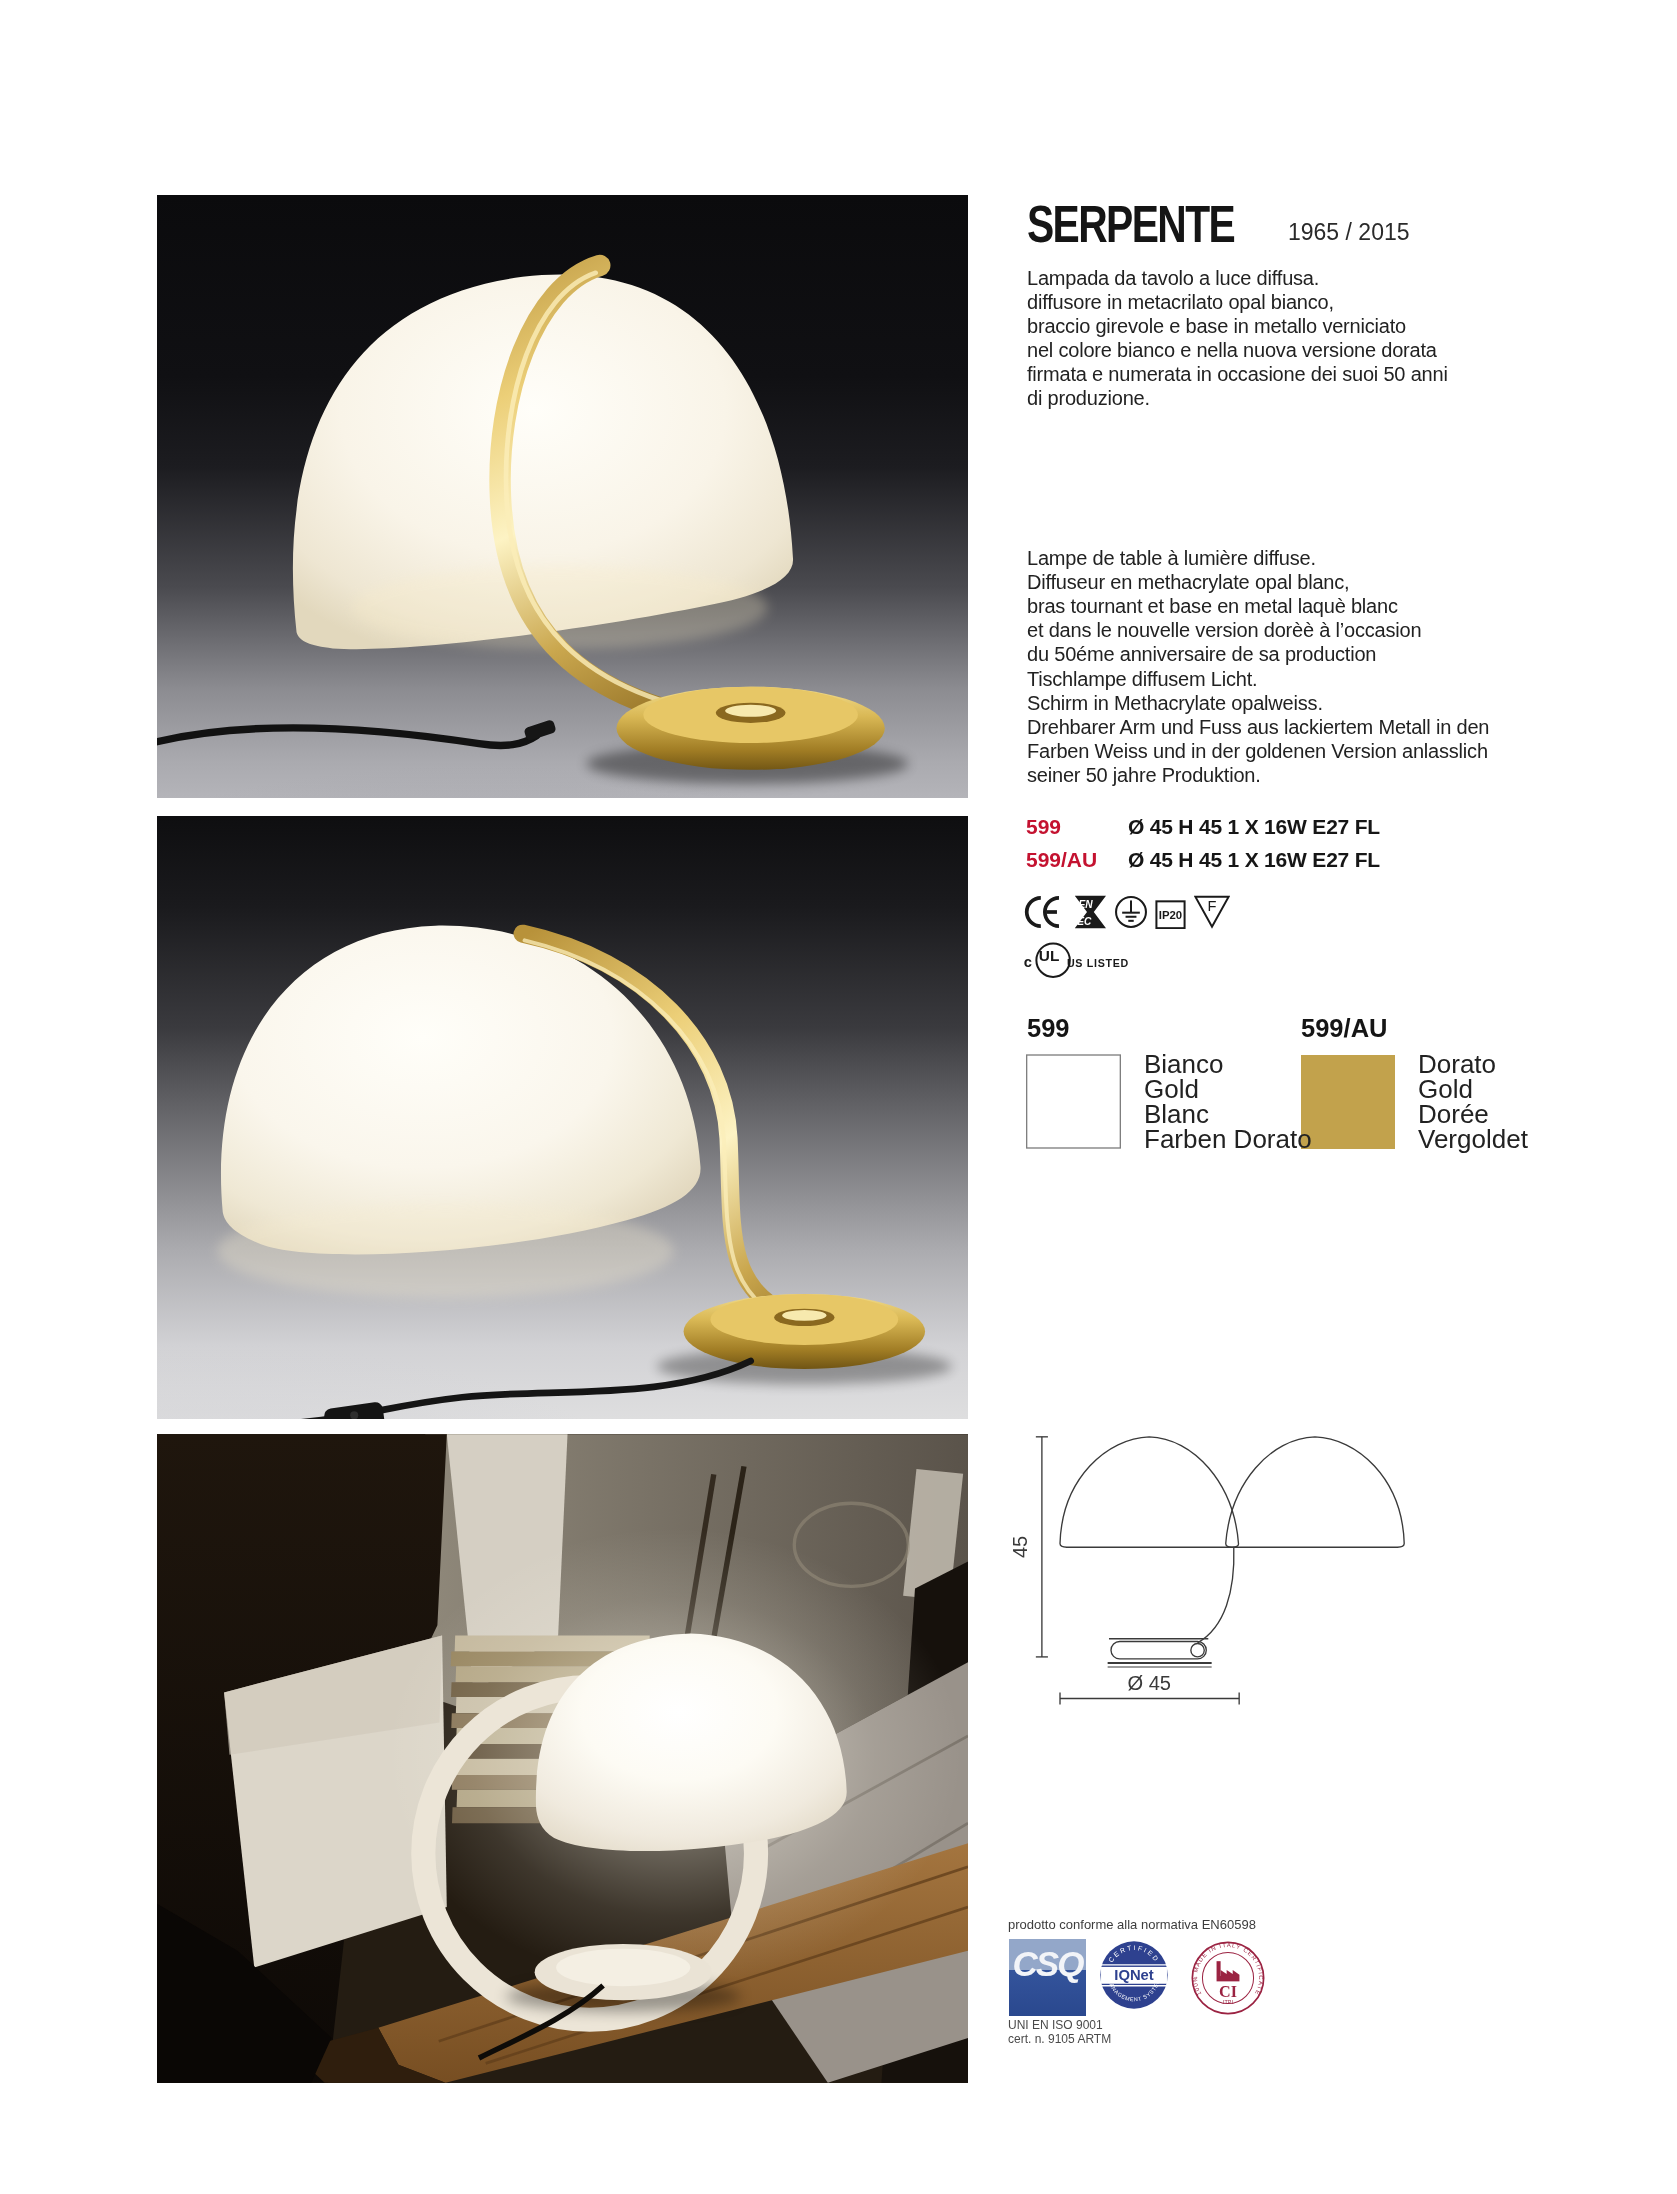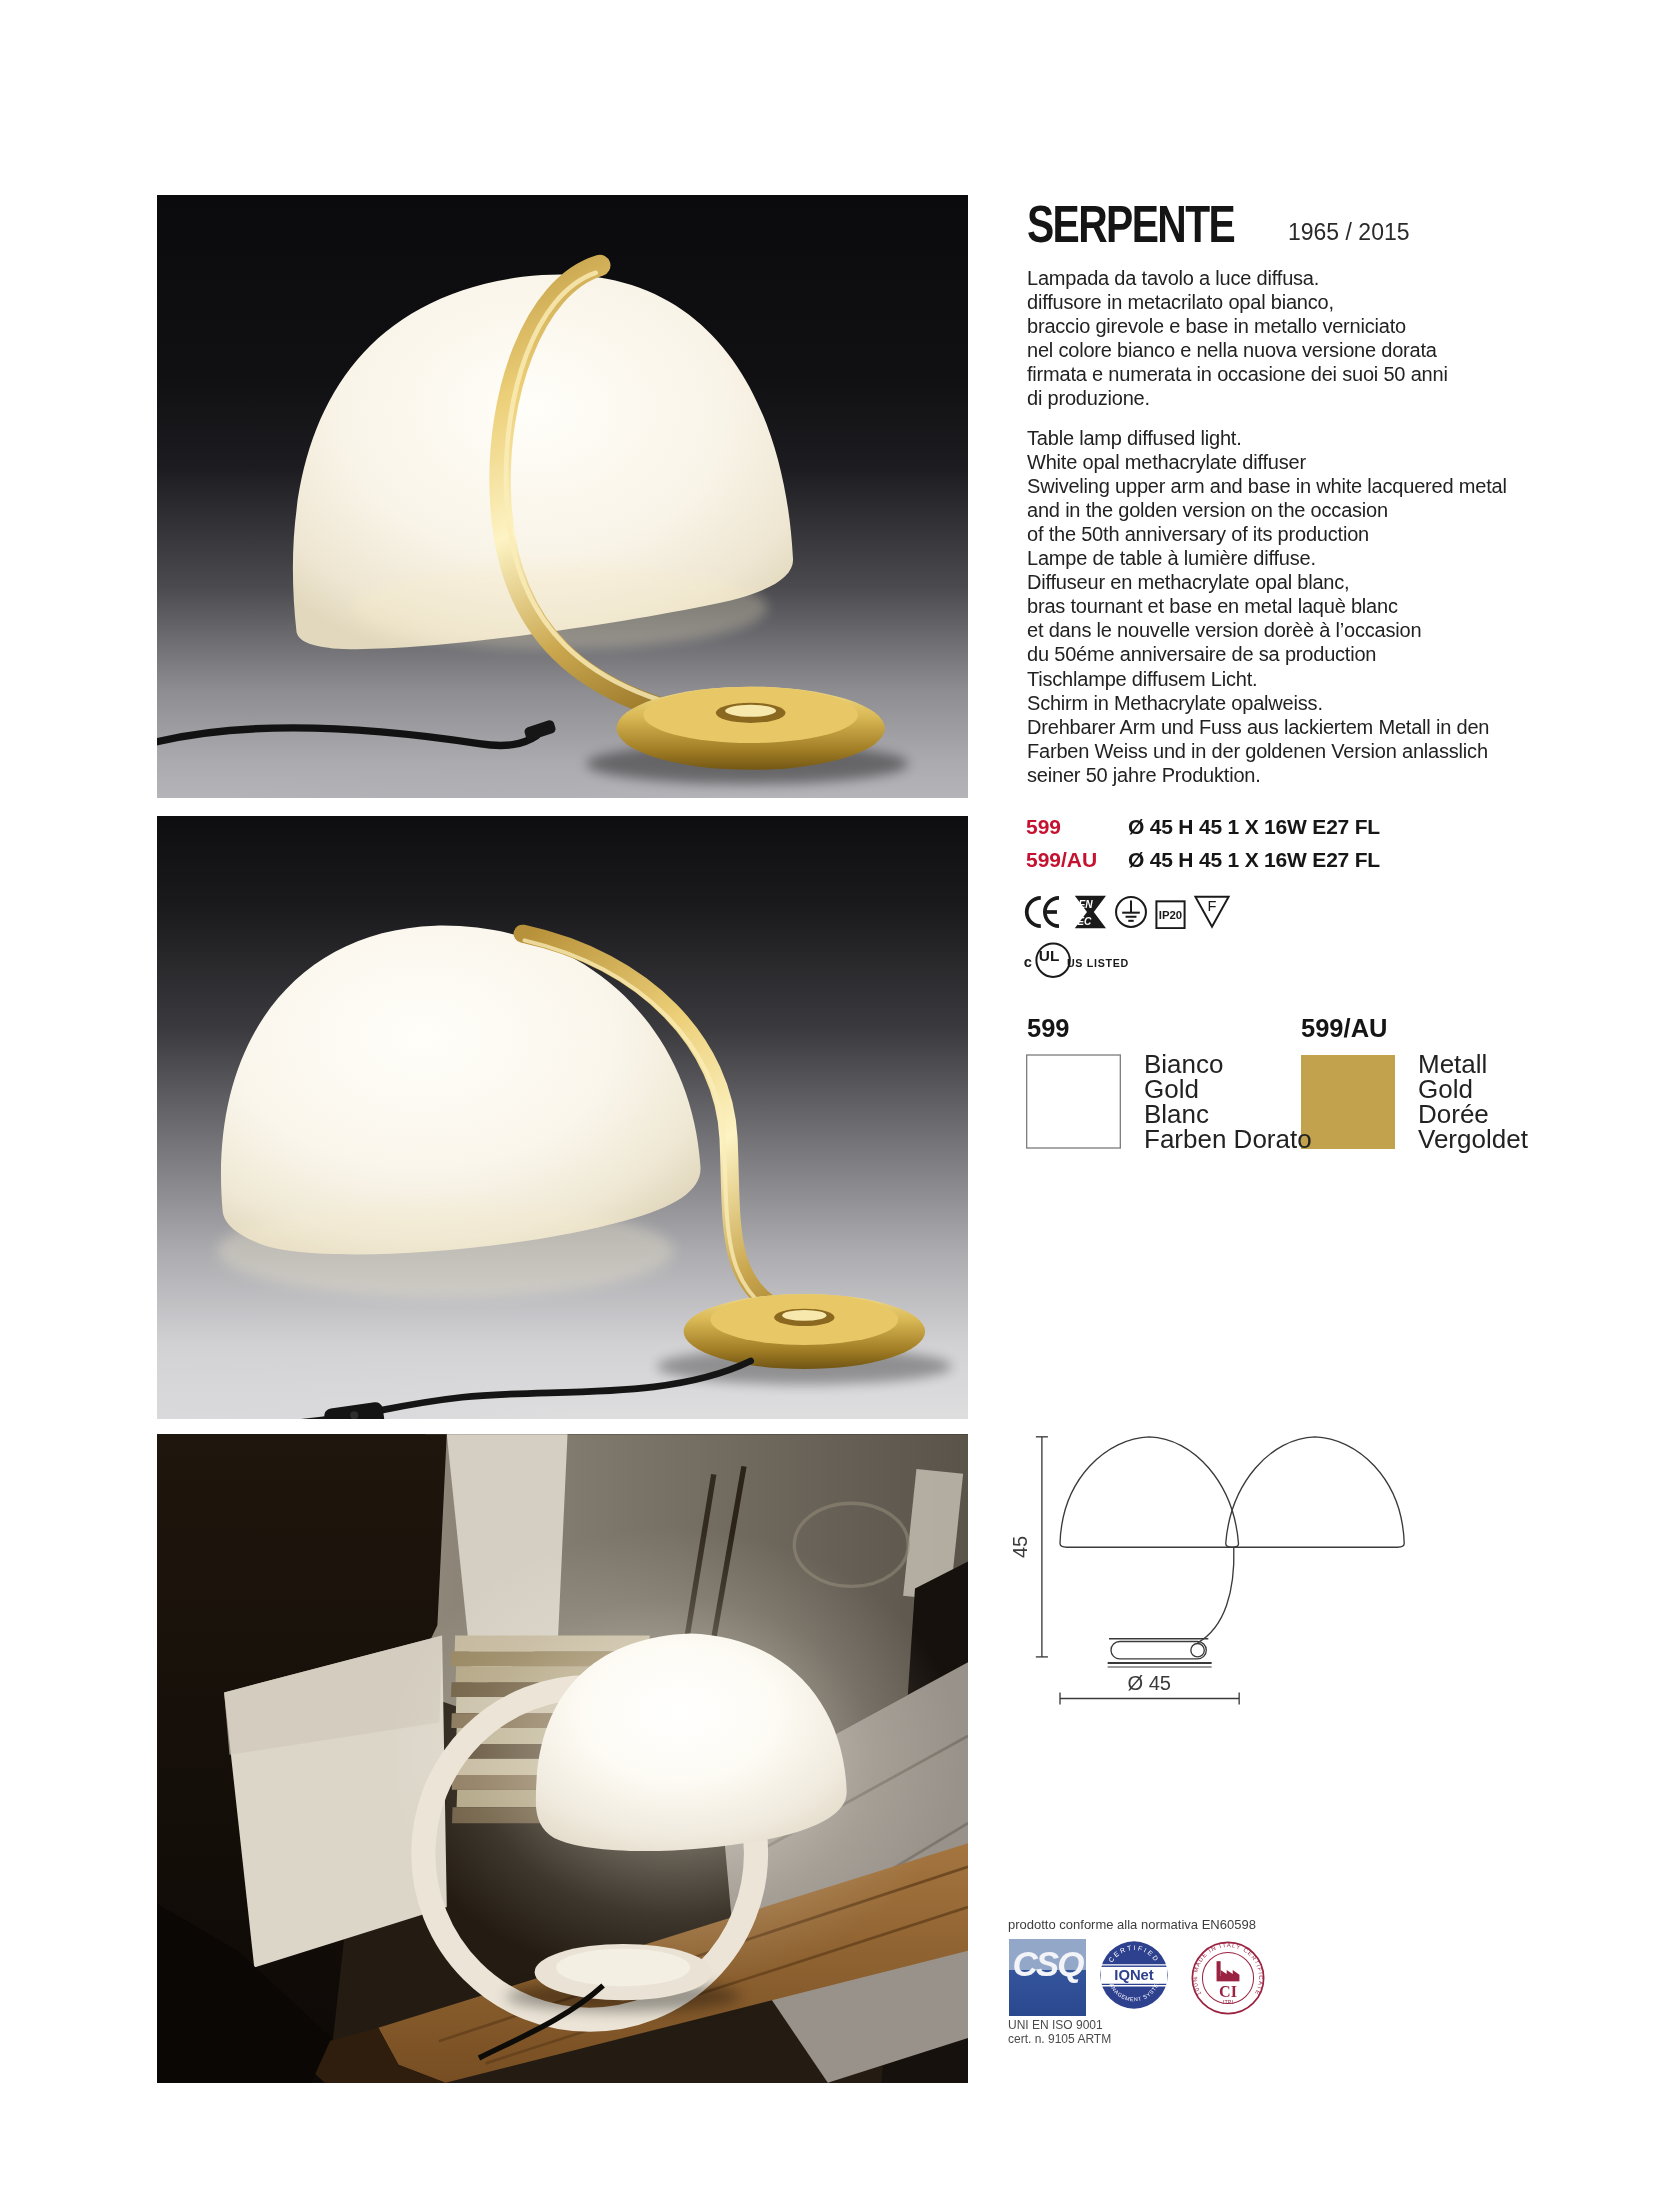--- a/index.html
+++ b/index.html
@@ -215,25 +215,20 @@
 
   <h1 class="abs title" style="margin:0;">SERPENTE</h1>
   <div class="abs years">1965 / 2015</div>
 
   <p class="abs para" id="para-it" style="margin:0;">Lampada da tavolo a luce diffusa.
 diffusore in metacrilato opal bianco,
 braccio girevole e base in metallo verniciato
 nel colore bianco e nella nuova versione dorata
 firmata e numerata in occasione dei suoi 50 anni
 di produzione.</p>
-  <p class="abs para" id="para-en" style="margin:0;">Table lamp diffused light.
-White opal methacrylate diffuser
-Swiveling upper arm and base in white lacquered metal
-and in the golden version  on the occasion
-of the 50th anniversary of its production</p>
   <p class="abs para" id="para-fr" style="margin:0;">Lampe de table à lumière diffuse.
 Diffuseur en methacrylate opal blanc,
 bras tournant et base en metal laquè blanc
 et dans le nouvelle version dorèè à l’occasion
 du 50éme anniversaire de sa production</p>
   <p class="abs para" id="para-de" style="margin:0;">Tischlampe diffusem Licht.
 Schirm in Methacrylate opalweiss.
 Drehbarer Arm und Fuss aus lackiertem Metall in den
 Farben Weiss und in der goldenen Version anlasslich
 seiner 50 jahre Produktion.</p>
@@ -300,21 +295,21 @@
     <rect x="0" y="0" width="140" height="140" fill="#c2a24c"></rect>
   </svg>
 
   <div class="labels" id="labels1">
     <span>Bianco</span>
     <span>Gold</span>
     <span>Blanc</span>
     <span>Farben Dorato</span>
   </div>
   <div class="labels" id="labels2">
-    <span>Metall</span>
+    <span>Dorato</span>
     <span>Gold</span>
     <span>Dorée</span>
     <span>Vergoldet</span>
   </div>
 
   <svg class="abs" id="drawing" width="416" height="302" viewBox="0 0 620 450">
     <g stroke="#3a3a3a" stroke-width="2" fill="none">
       <line x1="52" y1="31" x2="52" y2="359"></line>
       <line x1="43" y1="31" x2="61" y2="31"></line>
       <line x1="43" y1="359" x2="61" y2="359"></line>

